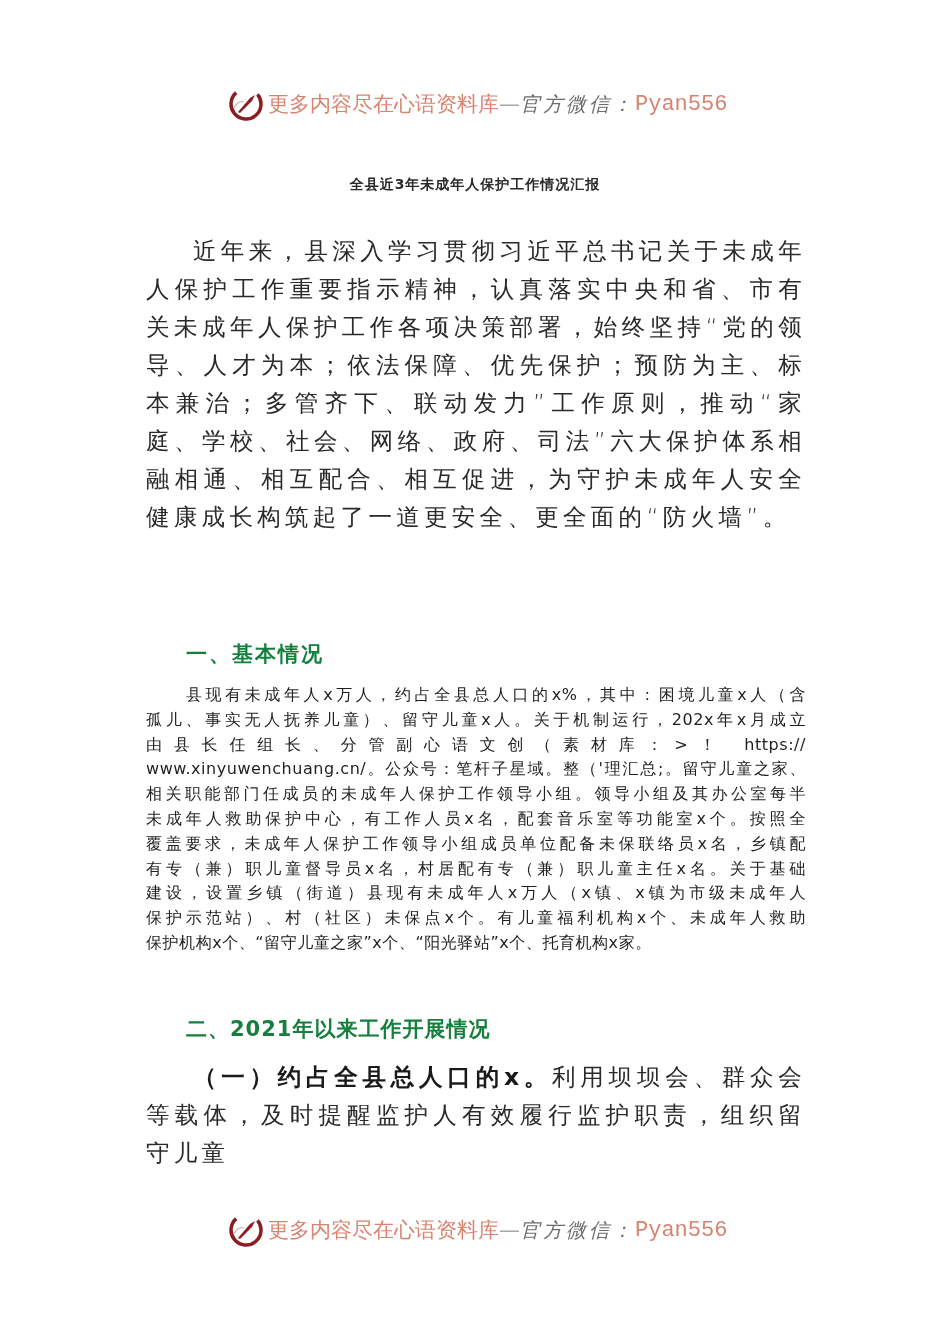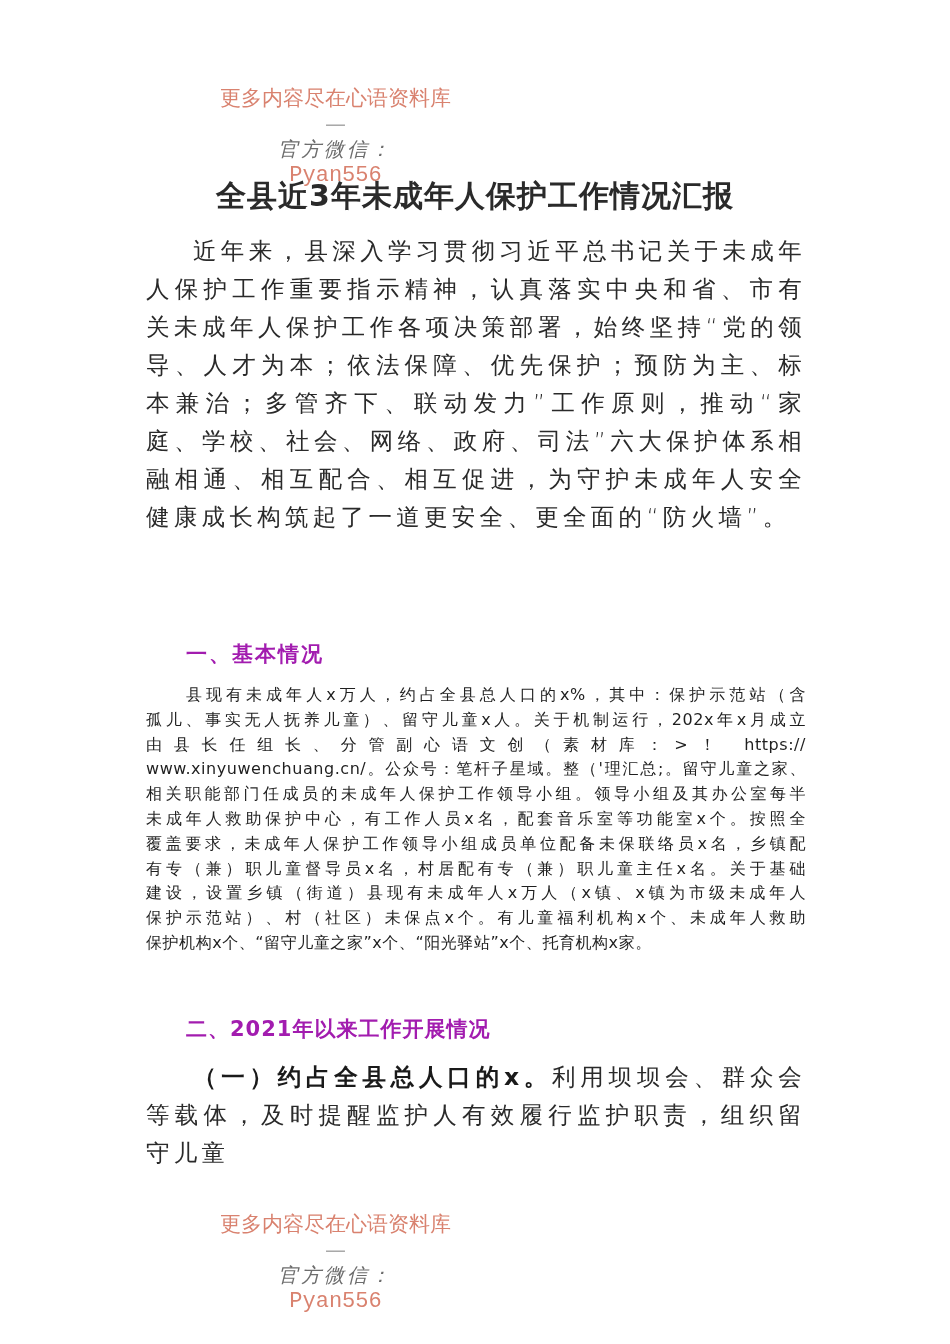--- a/index.html
+++ b/index.html
@@ -10,26 +10,25 @@
     body {
       width: 950px;
       height: 1344px;
       position: relative;
       overflow: hidden;
       font-family: "DejaVu Serif", serif;
       color: #1a1a1a;
     }
     .watermark {
       position: absolute;
-      left: 220px;
+      left: 228px;
       height: 40px;
       display: flex;
       align-items: center;
       white-space: nowrap;
-      flex-direction: column;
     }
     .watermark.top { top: 84px; }
     .watermark.bottom { top: 1210px; }
     .wm-logo {
       width: 36px;
       height: 36px;
       margin-right: 4px;
       display: inline-block;
     }
     .wm-main {
@@ -56,21 +55,21 @@
       color: #d9826f;
     }
 
     .title {
       position: absolute;
       top: 176px;
       left: 0;
       width: 950px;
       text-align: center;
       font-family: "DejaVu Sans", sans-serif;
-      font-size: 30px;
+      font-size: 14px;
       font-weight: bold;
       color: #2a2a2a;
       letter-spacing: 1px;
     }
 
     .para-large {
       position: absolute;
       left: 146px;
       width: 660px;
       font-family: "DejaVu Sans", sans-serif;
@@ -82,21 +81,21 @@
       font-weight: 300;
     }
     .para-intro { top: 232px; text-indent: 47px; }
 
     .heading {
       position: absolute;
       left: 186px;
       font-family: "DejaVu Sans", sans-serif;
       font-size: 21px;
       font-weight: bold;
-      color: #a21caf;
+      color: #15803d;
       letter-spacing: 2px;
     }
     .h1 { top: 640px; }
     .h2 { top: 1015px; letter-spacing: 1px; }
 
     .para-small {
       position: absolute;
       left: 146px;
       top: 683px;
       width: 660px;
@@ -140,21 +139,21 @@
   <span class="wm-id">Pyan556</span>
 </div>
 
 <div class="title">全县近3年未成年人保护工作情况汇报</div>
 
 <div class="para-large para-intro">近年来，县深入学习贯彻习近平总书记关于未成年人保护工作重要指示精神，认真落实中央和省、市有关未成年人保护工作各项决策部署，始终坚持“党的领导、人才为本；依法保障、优先保护；预防为主、标本兼治；多管齐下、联动发力”工作原则，推动“家庭、学校、社会、网络、政府、司法”六大保护体系相融相通、相互配合、相互促进，为守护未成年人安全健康成长构筑起了一道更安全、更全面的“防火墙”。</div>
 
 <div class="heading h1">一、基本情况</div>
 
 <div class="para-small">
-  <span class="line first">县现有未成年人x万人，约占全县总人口的x%，其中：保护示范站（含</span>
+  <span class="line first">县现有未成年人x万人，约占全县总人口的x%，其中：困境儿童x人（含</span>
   <span class="line">孤儿、事实无人抚养儿童）、留守儿童x人。关于机制运行，202x年x月成立</span>
   <span class="line">由县长任组长、分管副心语文创（素材库：&gt;！ https://</span>
   <span class="line">www.xinyuwenchuang.cn/。公众号：笔杆子星域。整（'理汇总;。留守儿童之家、</span>
   <span class="line">相关职能部门任成员的未成年人保护工作领导小组。领导小组及其办公室每半</span>
   <span class="line">未成年人救助保护中心，有工作人员x名，配套音乐室等功能室x个。按照全</span>
   <span class="line">覆盖要求，未成年人保护工作领导小组成员单位配备未保联络员x名，乡镇配</span>
   <span class="line">有专（兼）职儿童督导员x名，村居配有专（兼）职儿童主任x名。关于基础</span>
   <span class="line">建设，设置乡镇（街道）县现有未成年人x万人（x镇、x镇为市级未成年人</span>
   <span class="line">保护示范站）、村（社区）未保点x个。有儿童福利机构x个、未成年人救助</span>
   <span class="line last">保护机构x个、“留守儿童之家”x个、“阳光驿站”x个、托育机构x家。</span>

